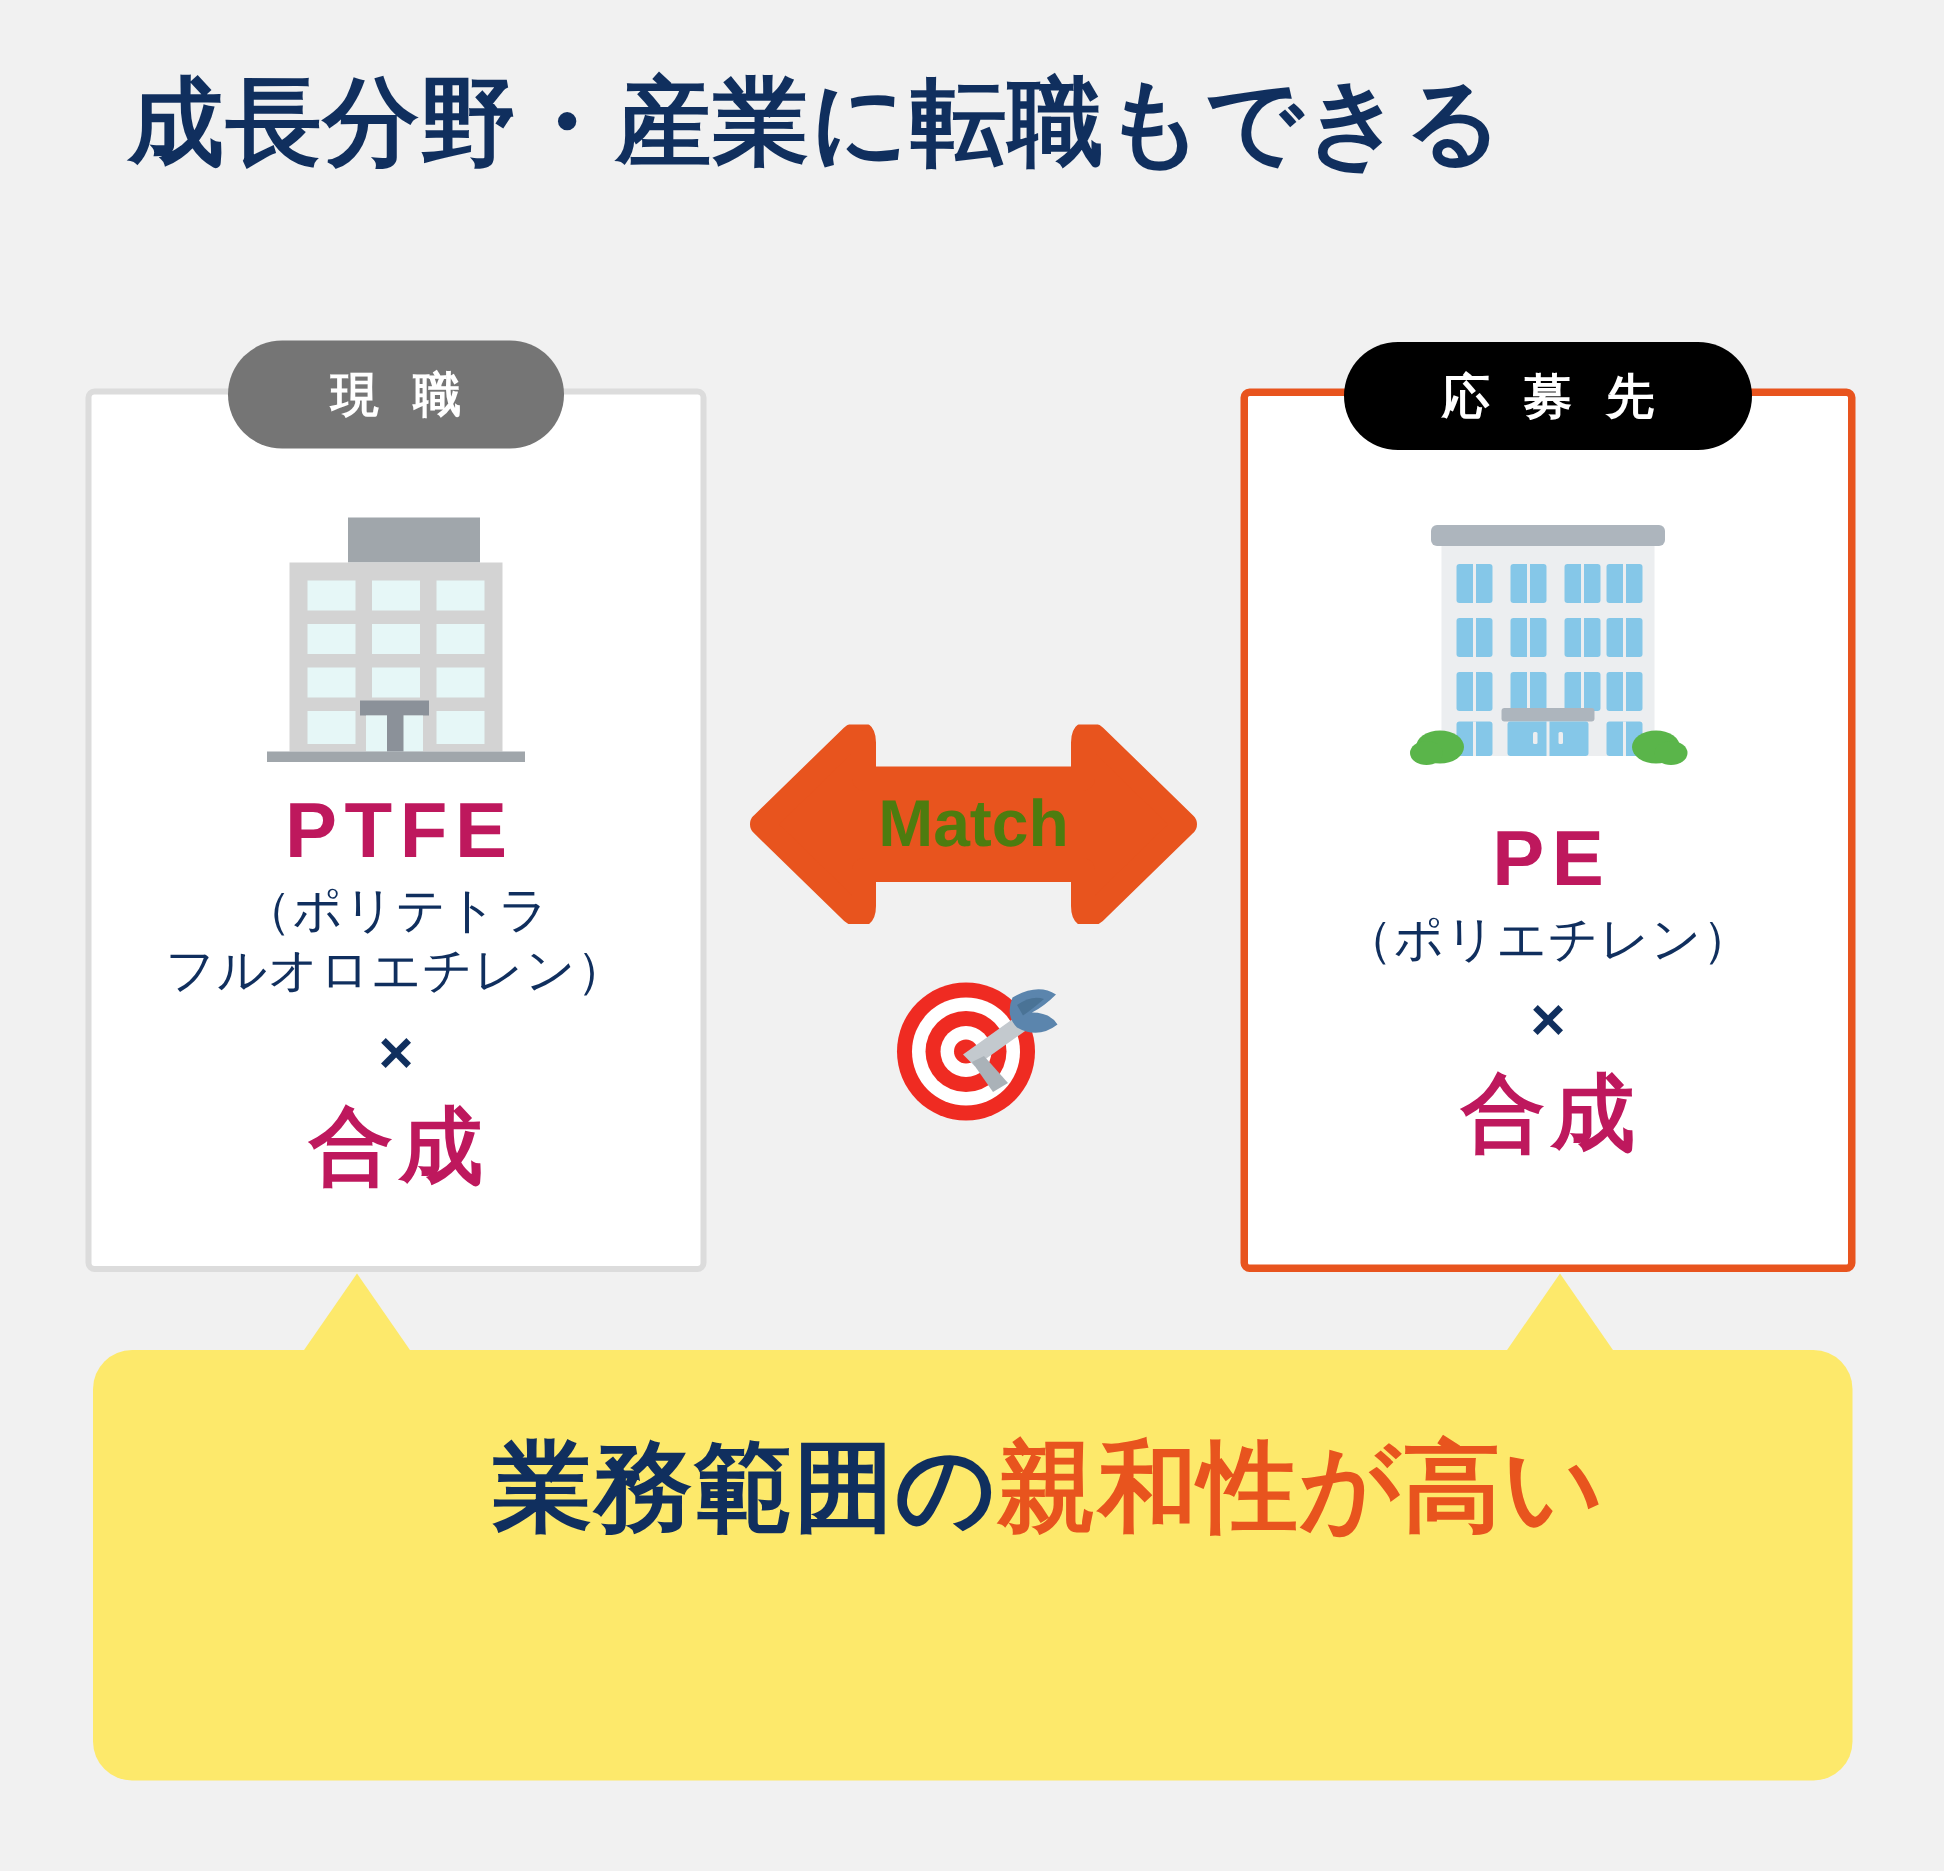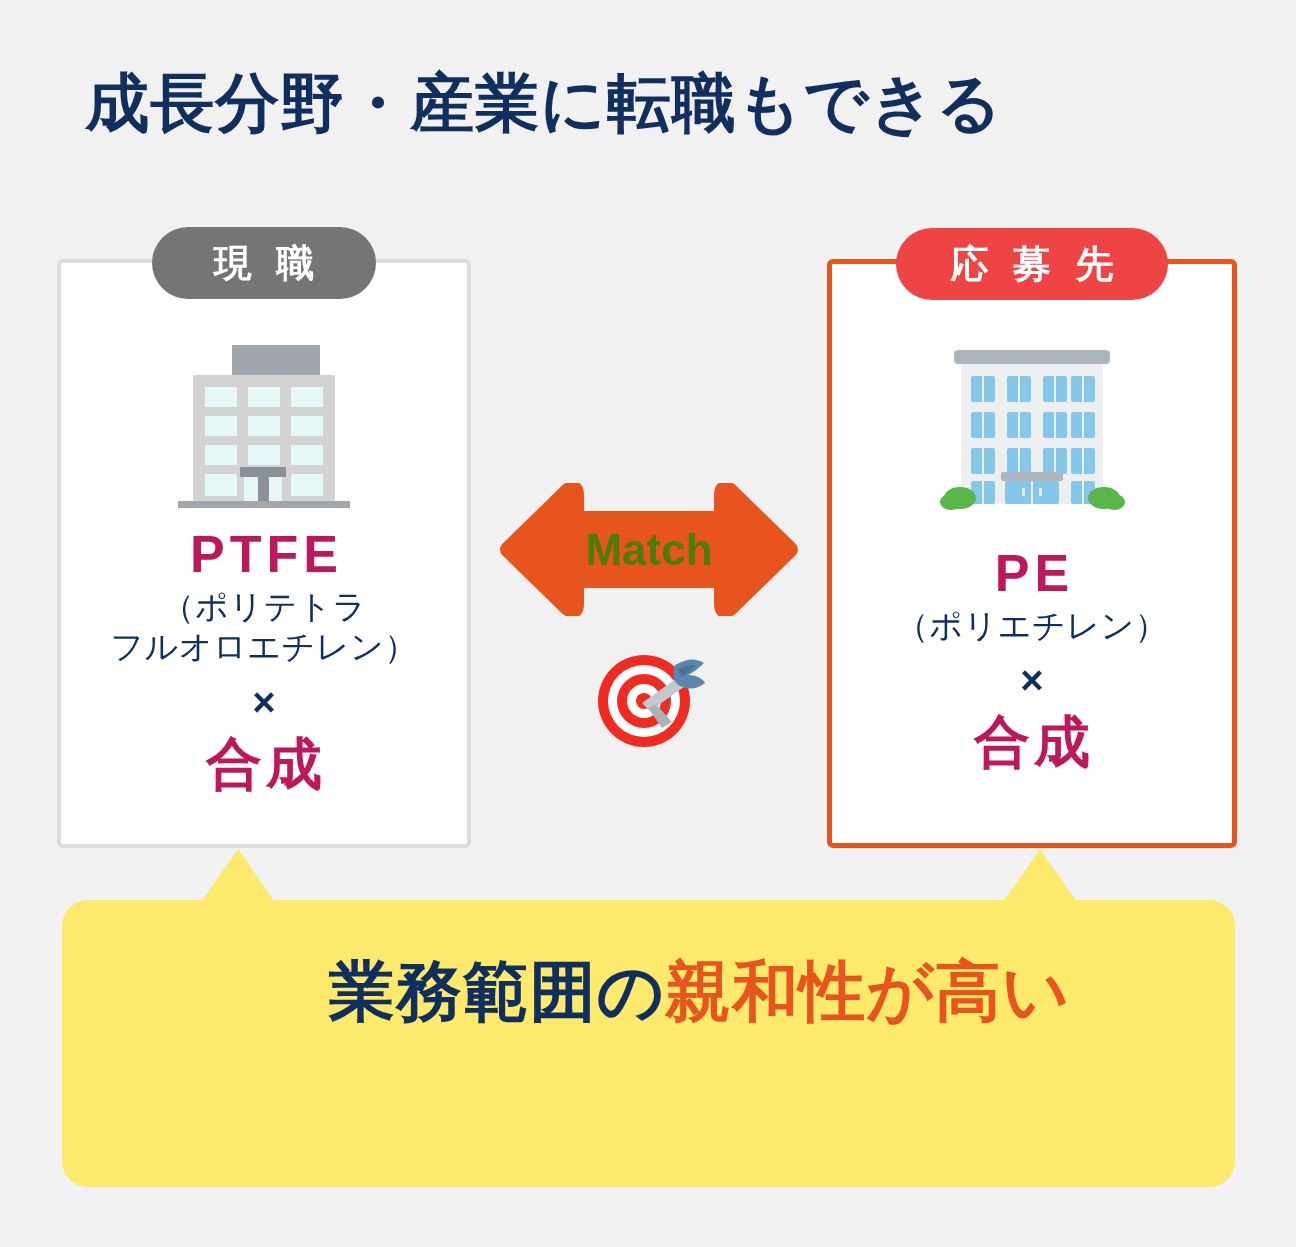--- a/index.html
+++ b/index.html
@@ -16,21 +16,21 @@
   .stage {
     position: relative;
     width: 1296px;
     height: 1247px;
   }
 
   
   .title {
     position: absolute;
     left: 0;
-    top: 68px;
+    top: 46px;
     width: 1088px;
     text-align: center;
     font-size: 64px;
     font-weight: bold;
     color: #102f5e;
     letter-spacing: 1px;
     line-height: 1.1;
     white-space: nowrap;
   }
 
@@ -59,34 +59,34 @@
 
   .badge {
     position: absolute;
     top: -36px;
     left: 50%;
     transform: translateX(-50%);
     height: 72px;
     line-height: 72px;
     border-radius: 36px;
     color: #ffffff;
-    font-size: 38px;
+    font-size: 32px;
     font-weight: bold;
     letter-spacing: 7px;
     text-indent: 7px;
     text-align: center;
     white-space: nowrap;
     box-sizing: border-box;
   }
   .badge-gray {
     background: #757575;
     width: 224px;
   }
   .badge-orange {
-    background: #ef4444;
+    background: #000000;
     width: 272px;
   }
 
   
   .building-wrap {
     position: absolute;
     top: 68px;
     left: 0;
     width: 100%;
     height: 190px;

